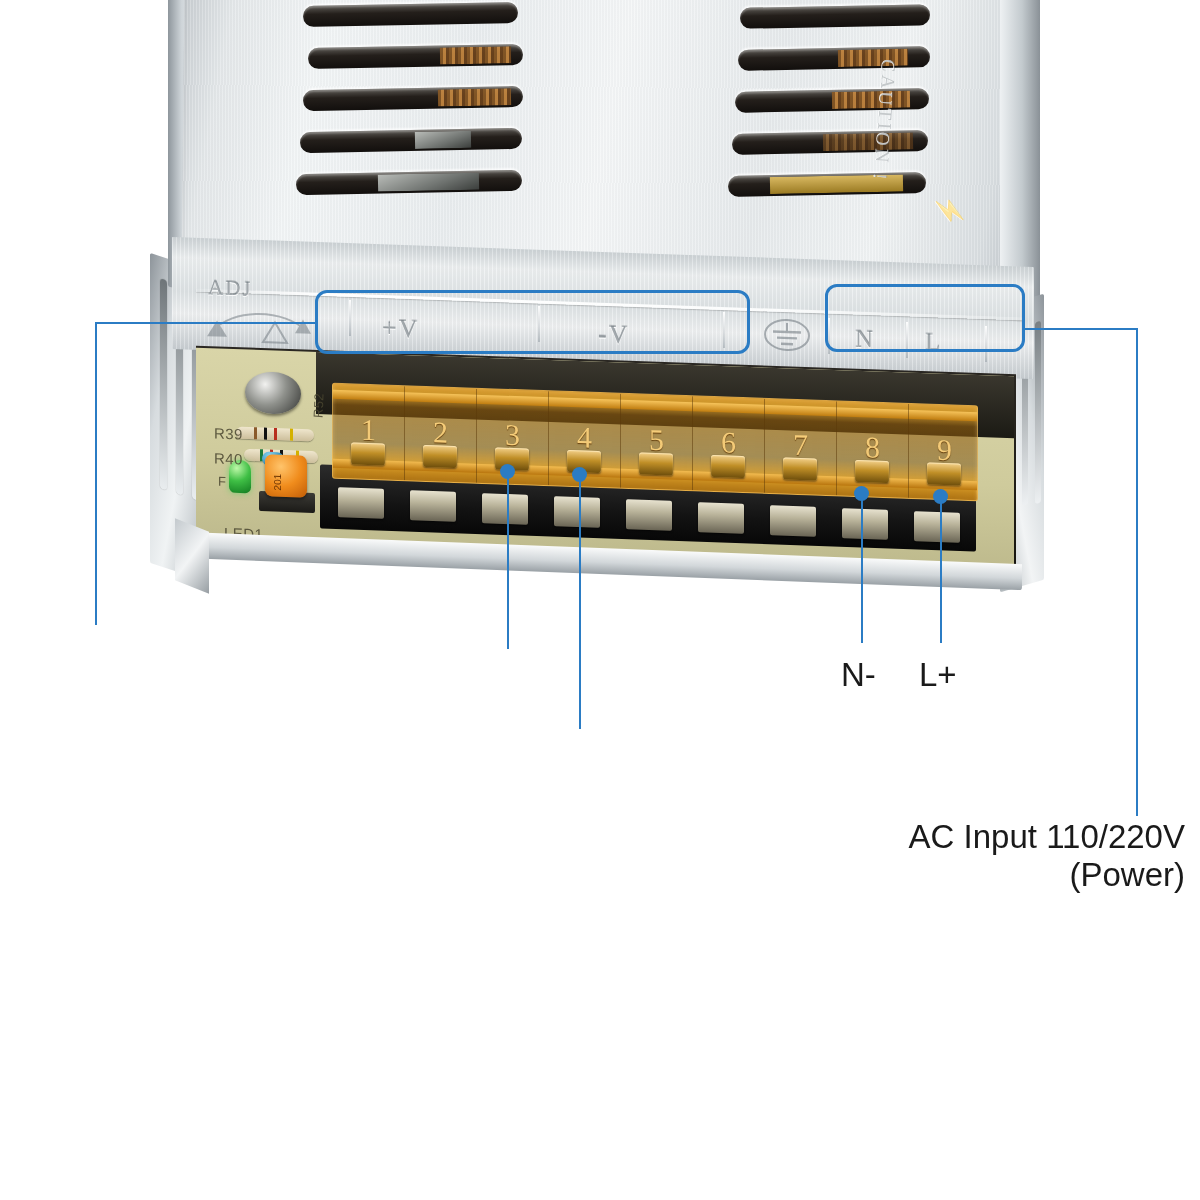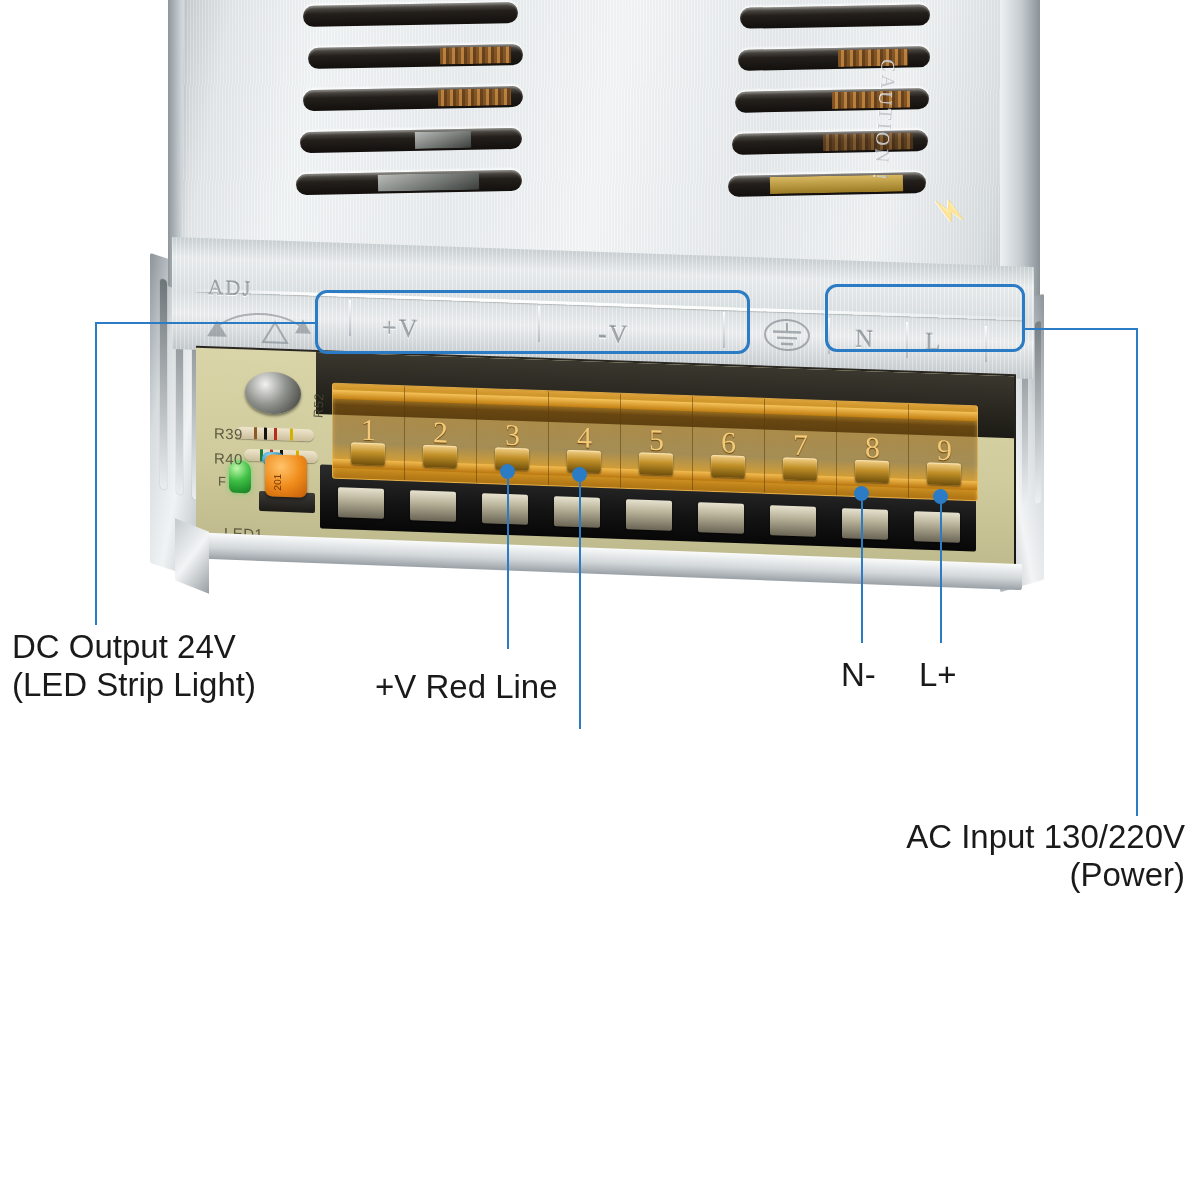--- a/index.html
+++ b/index.html
@@ -584,26 +584,23 @@
 
   <div class="cal-dot" style="left:572px; top:467px;"></div>
   <div class="cal-line cal-v" style="left:579px; top:474px; height:255px;"></div>
 
   <div class="cal-dot" style="left:854px; top:486px;"></div>
   <div class="cal-line cal-v" style="left:861px; top:493px; height:150px;"></div>
 
   <div class="cal-dot" style="left:933px; top:489px;"></div>
   <div class="cal-line cal-v" style="left:940px; top:496px; height:147px;"></div>
 
-  <div class="cal-label" style="left:12px; top:628px;">DC Output 24V
-(LED Strip Light)</div>
-
-  <div class="cal-label" style="left:375px; top:668px;">+V Red Line</div>
+
 
 
   <div class="cal-label" style="left:841px; top:656px;">N-</div>
 
   <div class="cal-label" style="left:919px; top:656px;">L+</div>
 
-  <div class="cal-label right" style="left:785px; top:818px; width:400px;">AC Input 130/220V
+  <div class="cal-label right" style="left:785px; top:818px; width:400px;">AC Input 110/220V
 (Power)</div>
 
 </div>
 
 </body></html>

